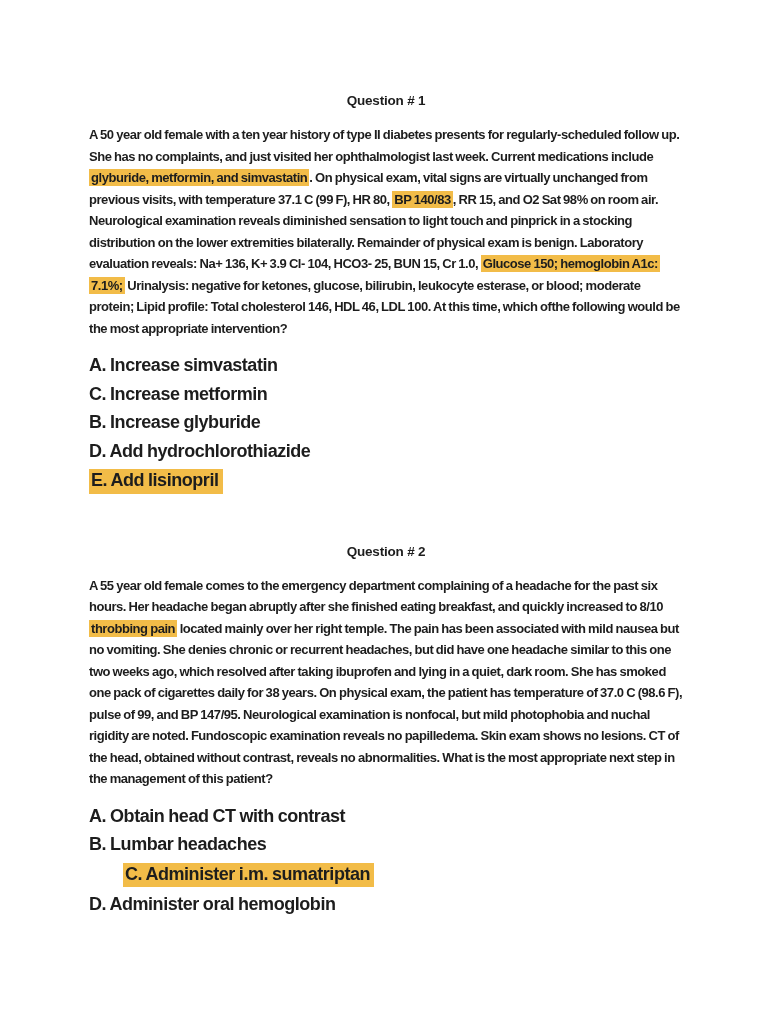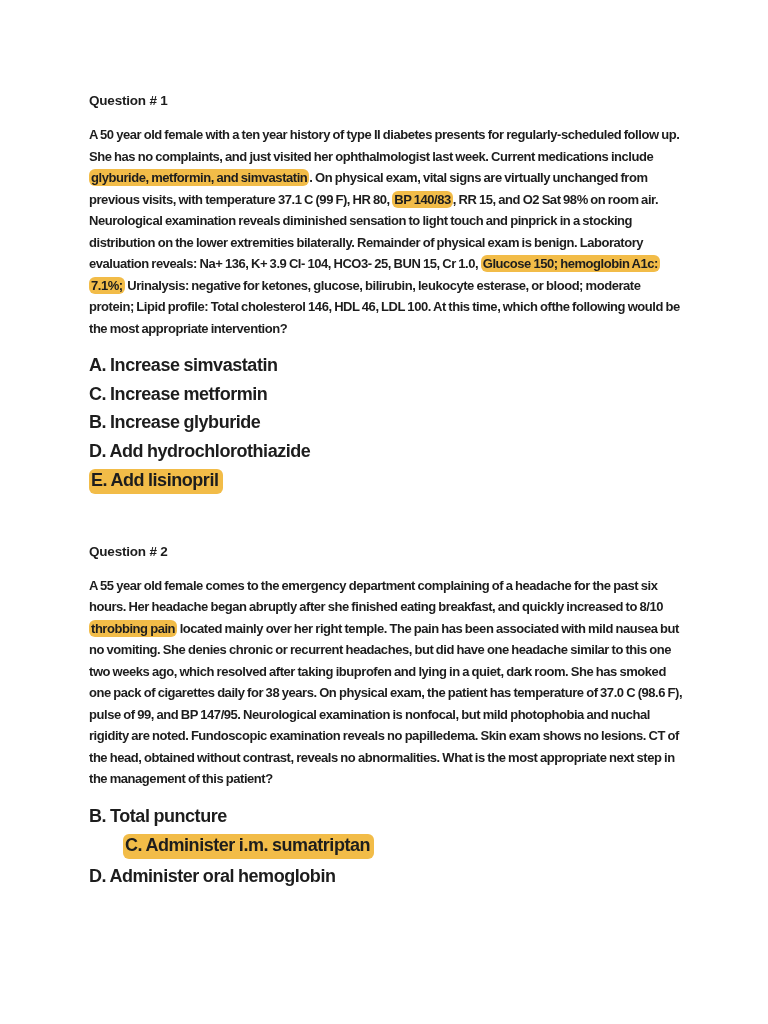--- a/index.html
+++ b/index.html
@@ -26,41 +26,42 @@
     margin: 0;
   }
   .question-block + .question-block {
     margin-top: 50px;
   }
   .q-heading {
     font-size: 13.5px;
     font-weight: 700;
     letter-spacing: -0.2px;
     margin: 0 0 16px 0;
+    text-align: center;
   }
   .q-body {
     font-size: 13px;
     font-weight: 700;
     letter-spacing: -0.45px;
     word-spacing: -0.6px;
     line-height: 21.5px;
     margin: 0 0 16px 0;
     text-align: left;
   }
   .option {
     font-size: 18px;
     font-weight: 700;
     letter-spacing: -0.45px;
     word-spacing: -0.6px;
     line-height: 21.5px;
     margin: 0 0 7px 0;
   }
   .hl {
     background: #f2bc48;
-    border-radius: 6px;
+    border-radius: 0;
     padding: 1px 2px;
     -webkit-box-decoration-break: clone;
     box-decoration-break: clone;
   }
   .option .hl {
     display: inline-block;
     padding: 1px 4px 2px 2px;
   }
 </style>
 </head>
@@ -82,20 +83,21 @@
         <p class="option"><span class="hl" style="background: rgb(242, 188, 72);">E. Add lisinopril</span></p>
       </div>
     </div>
 
     <div class="question-block">
       <p class="q-heading">Question # 2</p>
       <p class="q-body">
         <span>A 55 year old female comes to the emergency department complaining of a headache for the past six hours. Her headache began abruptly after she finished eating breakfast, and quickly increased to 8/10 </span><span class="hl" style="background: rgb(242, 188, 72);">throbbing pain</span><span> located mainly over her right temple. The pain has been associated with mild nausea but no vomiting. She denies chronic or recurrent headaches, but did have one headache similar to this one two weeks ago, which resolved after taking ibuprofen and lying in a quiet, dark room. She has smoked one pack of cigarettes daily for 38 years. On physical exam, the patient has temperature of 37.0 C (98.6 F), pulse of 99, and BP 147/95. Neurological examination is nonfocal, but mild photophobia and nuchal rigidity are noted. Fundoscopic examination reveals no papilledema. Skin exam shows no lesions. CT of the head, obtained without contrast, reveals no abnormalities. What is the most appropriate next step in the management of this patient?</span>
       </p>
       <div class="options">
-        <p class="option"><span>B. Total puncture</span></p>
+        <p class="option"><span>A. Obtain head CT with contrast</span></p>
+        <p class="option"><span>B. Lumbar headaches</span></p>
         <p class="option"><span class="hl" style="background: rgb(242, 188, 72); margin-left: 34px;">C. Administer i.m. sumatriptan</span></p>
         <p class="option"><span>D. Administer oral hemoglobin</span></p>
       </div>
     </div>
 
   </div>
 </div>
 
 </body></html>

